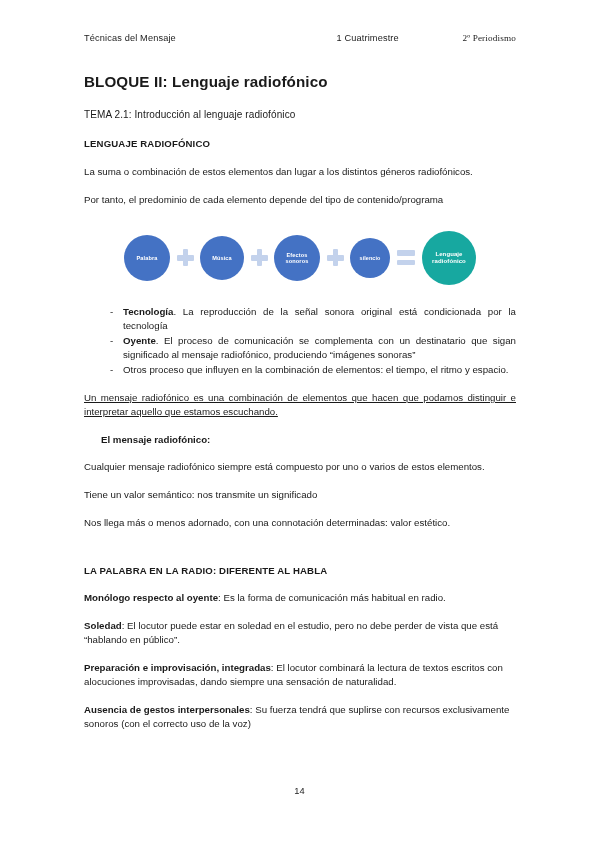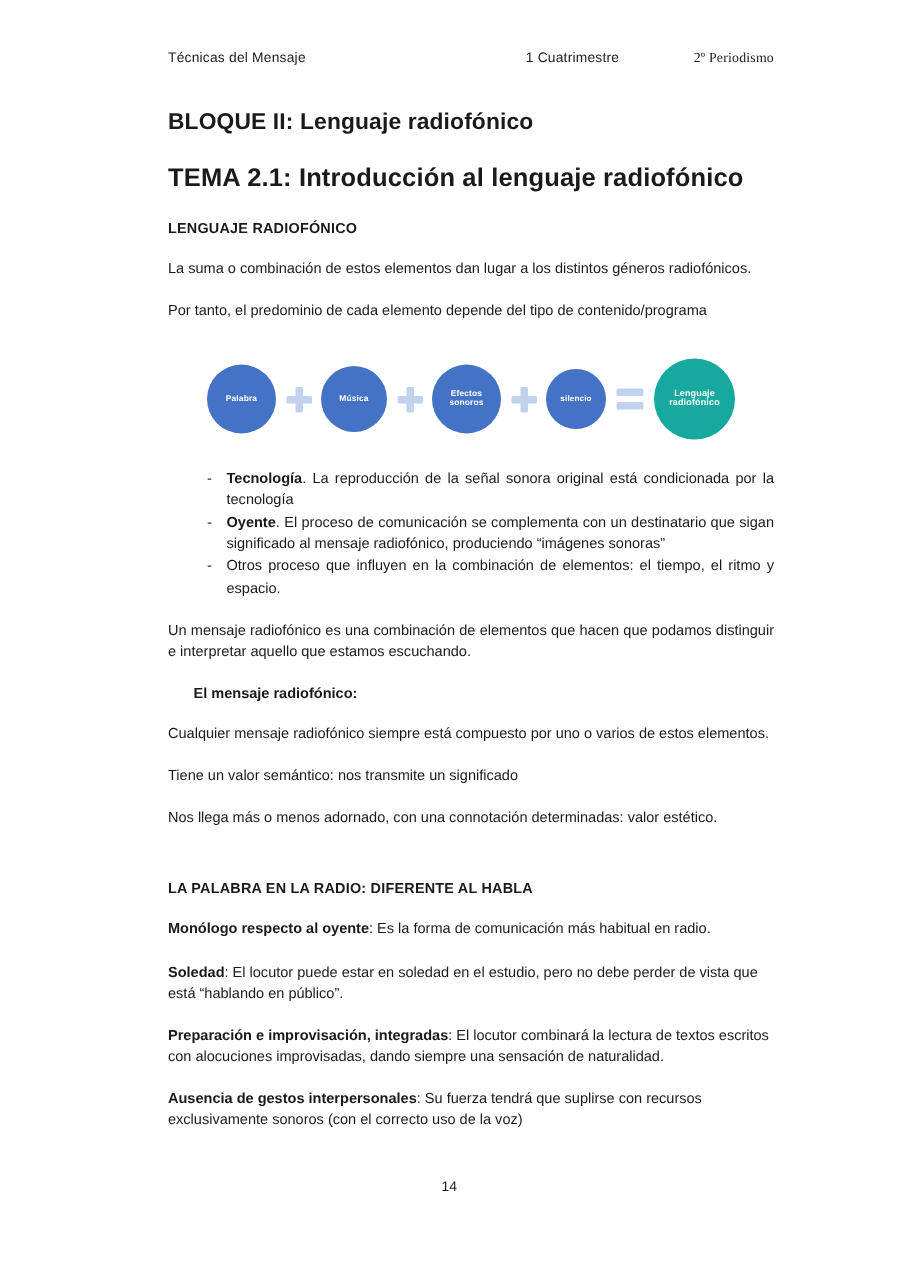--- a/index.html
+++ b/index.html
@@ -15,21 +15,21 @@
     color: #1a1a1a;
     -webkit-font-smoothing: antialiased;
     position: relative;
     overflow: hidden;
   }
   .page {
     position: relative;
     width: 599px;
     height: 848px;
     box-sizing: border-box;
-    padding: 33px 83px 0 112px;
+    padding: 33px 83px 0 84px;
   }
 
   
   .runhead {
     display: flex;
     justify-content: space-between;
     align-items: baseline;
     font-size: 9.2px;
     letter-spacing: 0.15px;
     color: #1c1c1c;
@@ -41,43 +41,43 @@
 
   
   h1.block-title {
     font-size: 15.2px;
     font-weight: bold;
     letter-spacing: 0.1px;
     margin: 0 0 18px 0;
     line-height: 1.2;
   }
   h2.tema-title {
-    font-size: 17px;
-    font-weight: bold;
+    font-size: 10px;
+    font-weight: normal;
     letter-spacing: 0.1px;
     margin: 0 0 17px 0;
     line-height: 1.2;
   }
   h3.sub-head {
     font-size: 9.6px;
     font-weight: bold;
     letter-spacing: 0.15px;
     margin: 0 0 14px 0;
     line-height: 1.3;
   }
   h3.sub-head.spaced-top { margin-top: 34px; }
 
   
   p.para {
     font-size: 9.7px;
     line-height: 1.45;
     margin: 0 0 14px 0;
     text-align: left;
   }
-  p.para.justify { text-align: justify; }
+  p.para.justify { text-align: justify; text-decoration: underline; }
   p.para.indent  { margin-left: 17px; }
   p.para.tight   { margin-bottom: 13px; }
   .b { font-weight: bold; }
 
   
   .diagram {
     position: relative;
     height: 74px;
     margin: 4px 0 10px 0;
   }

